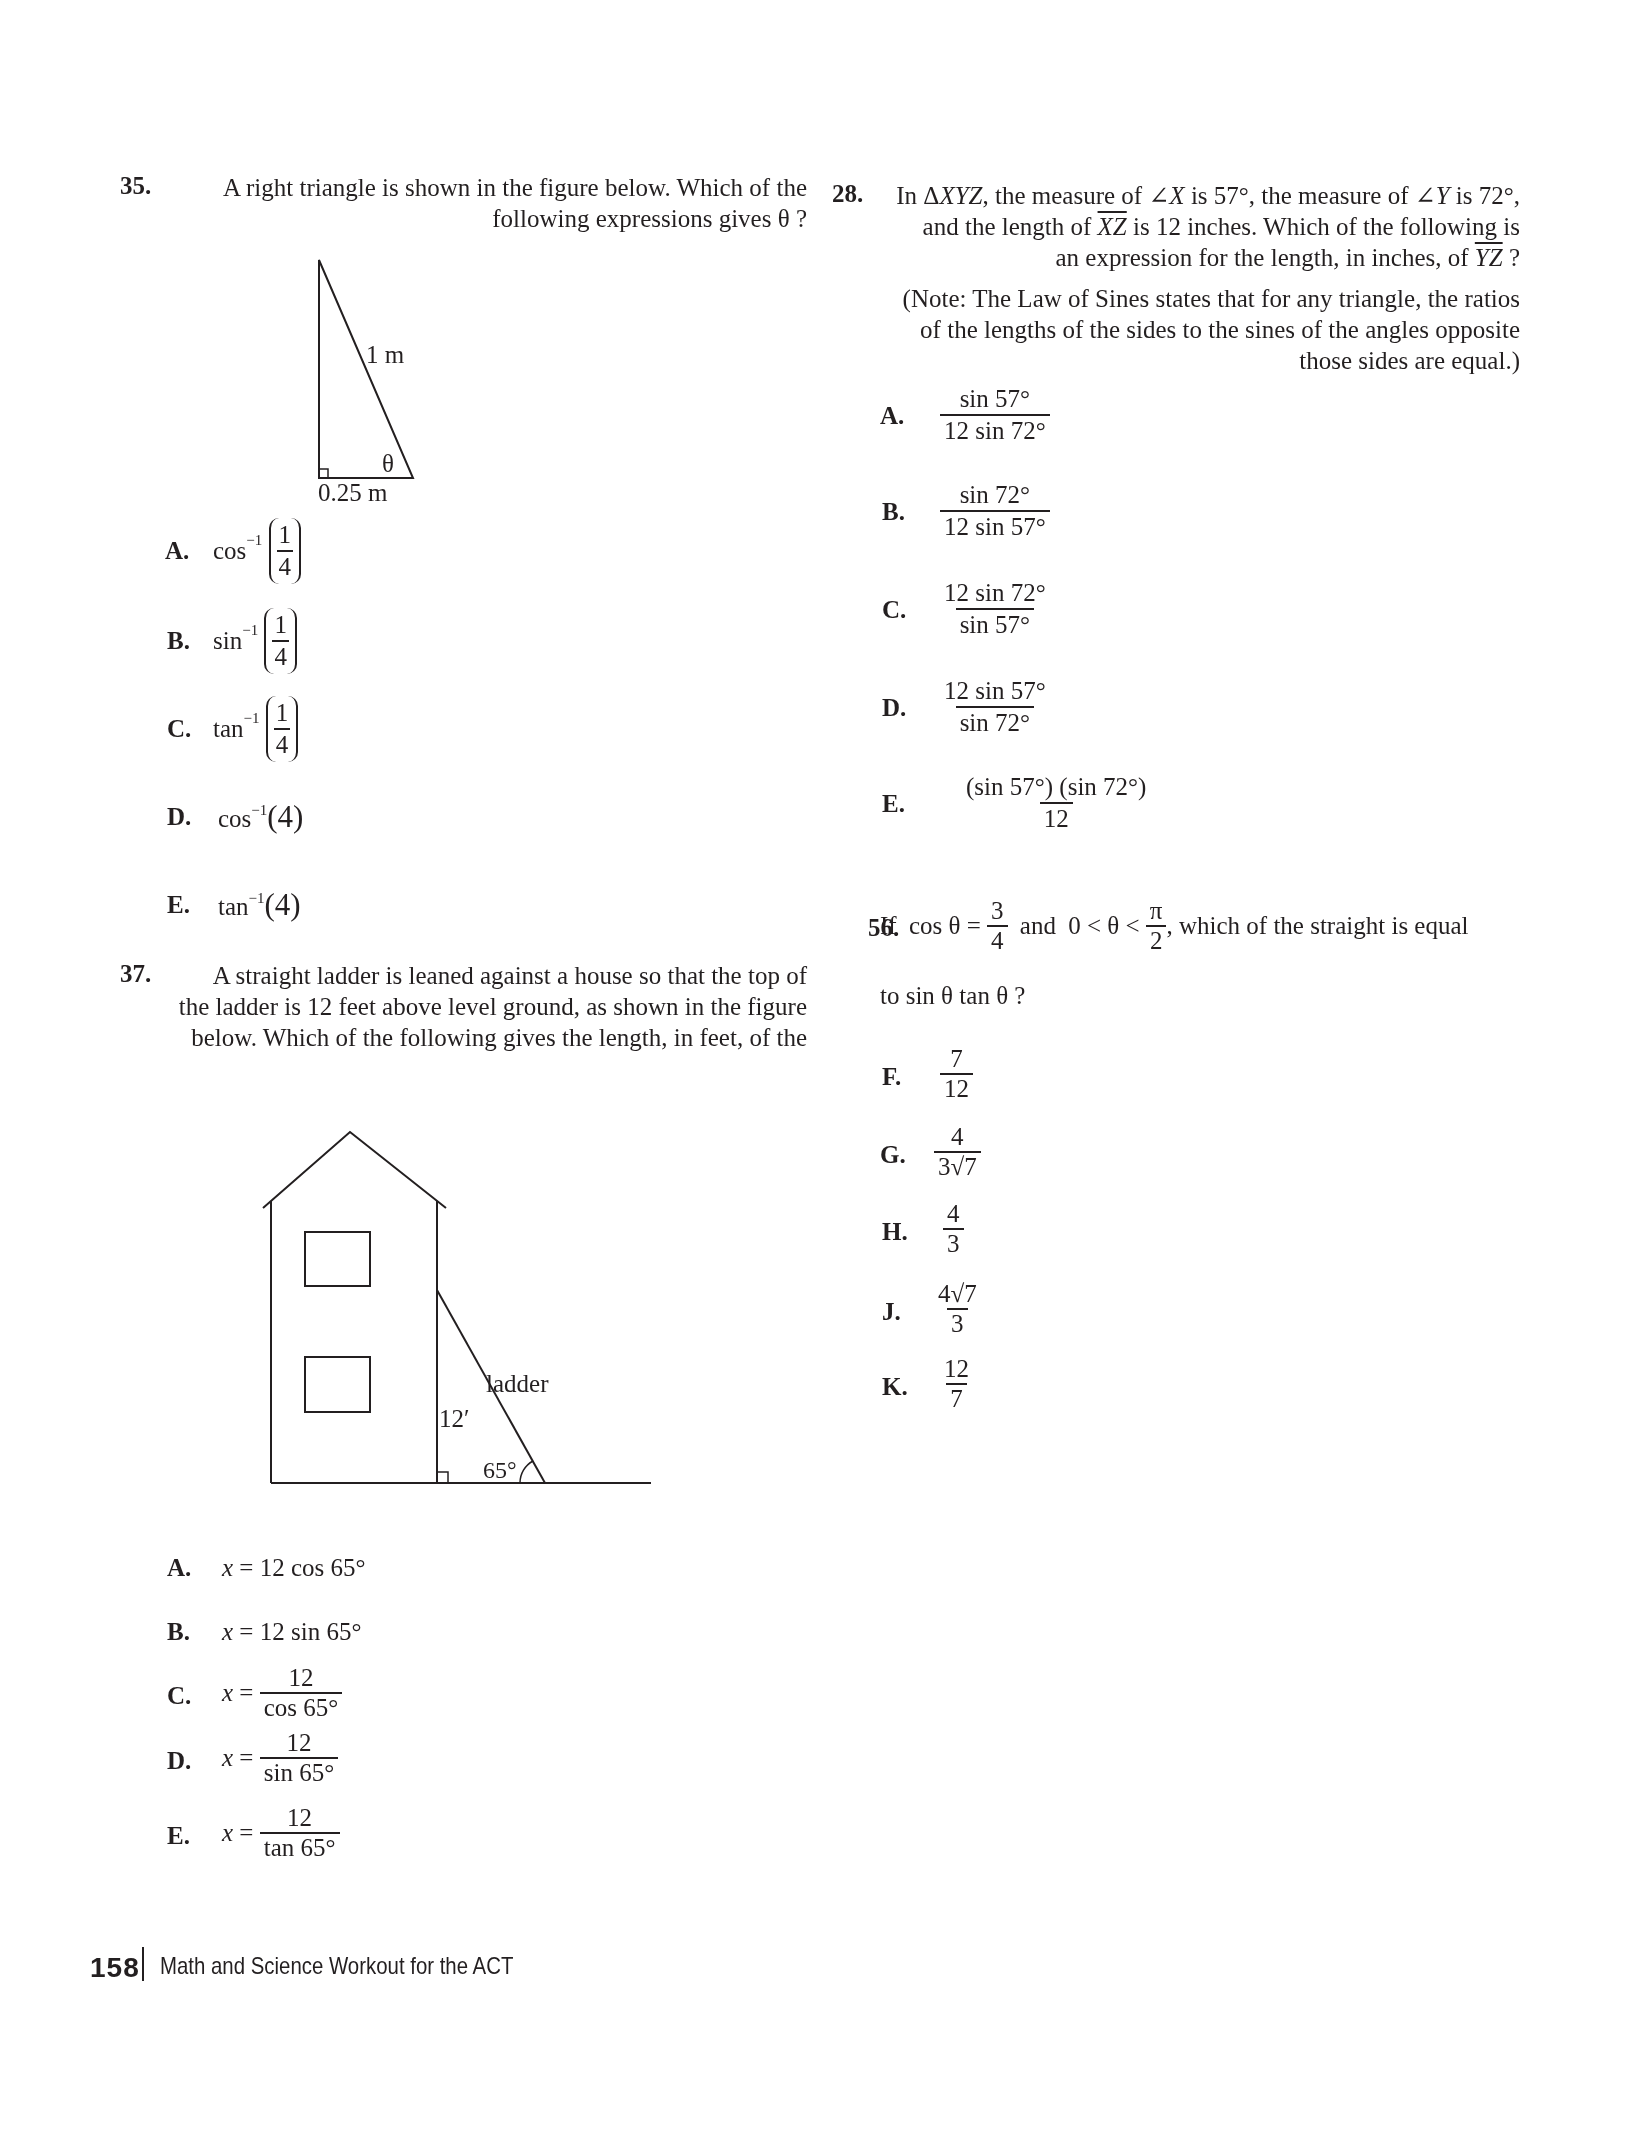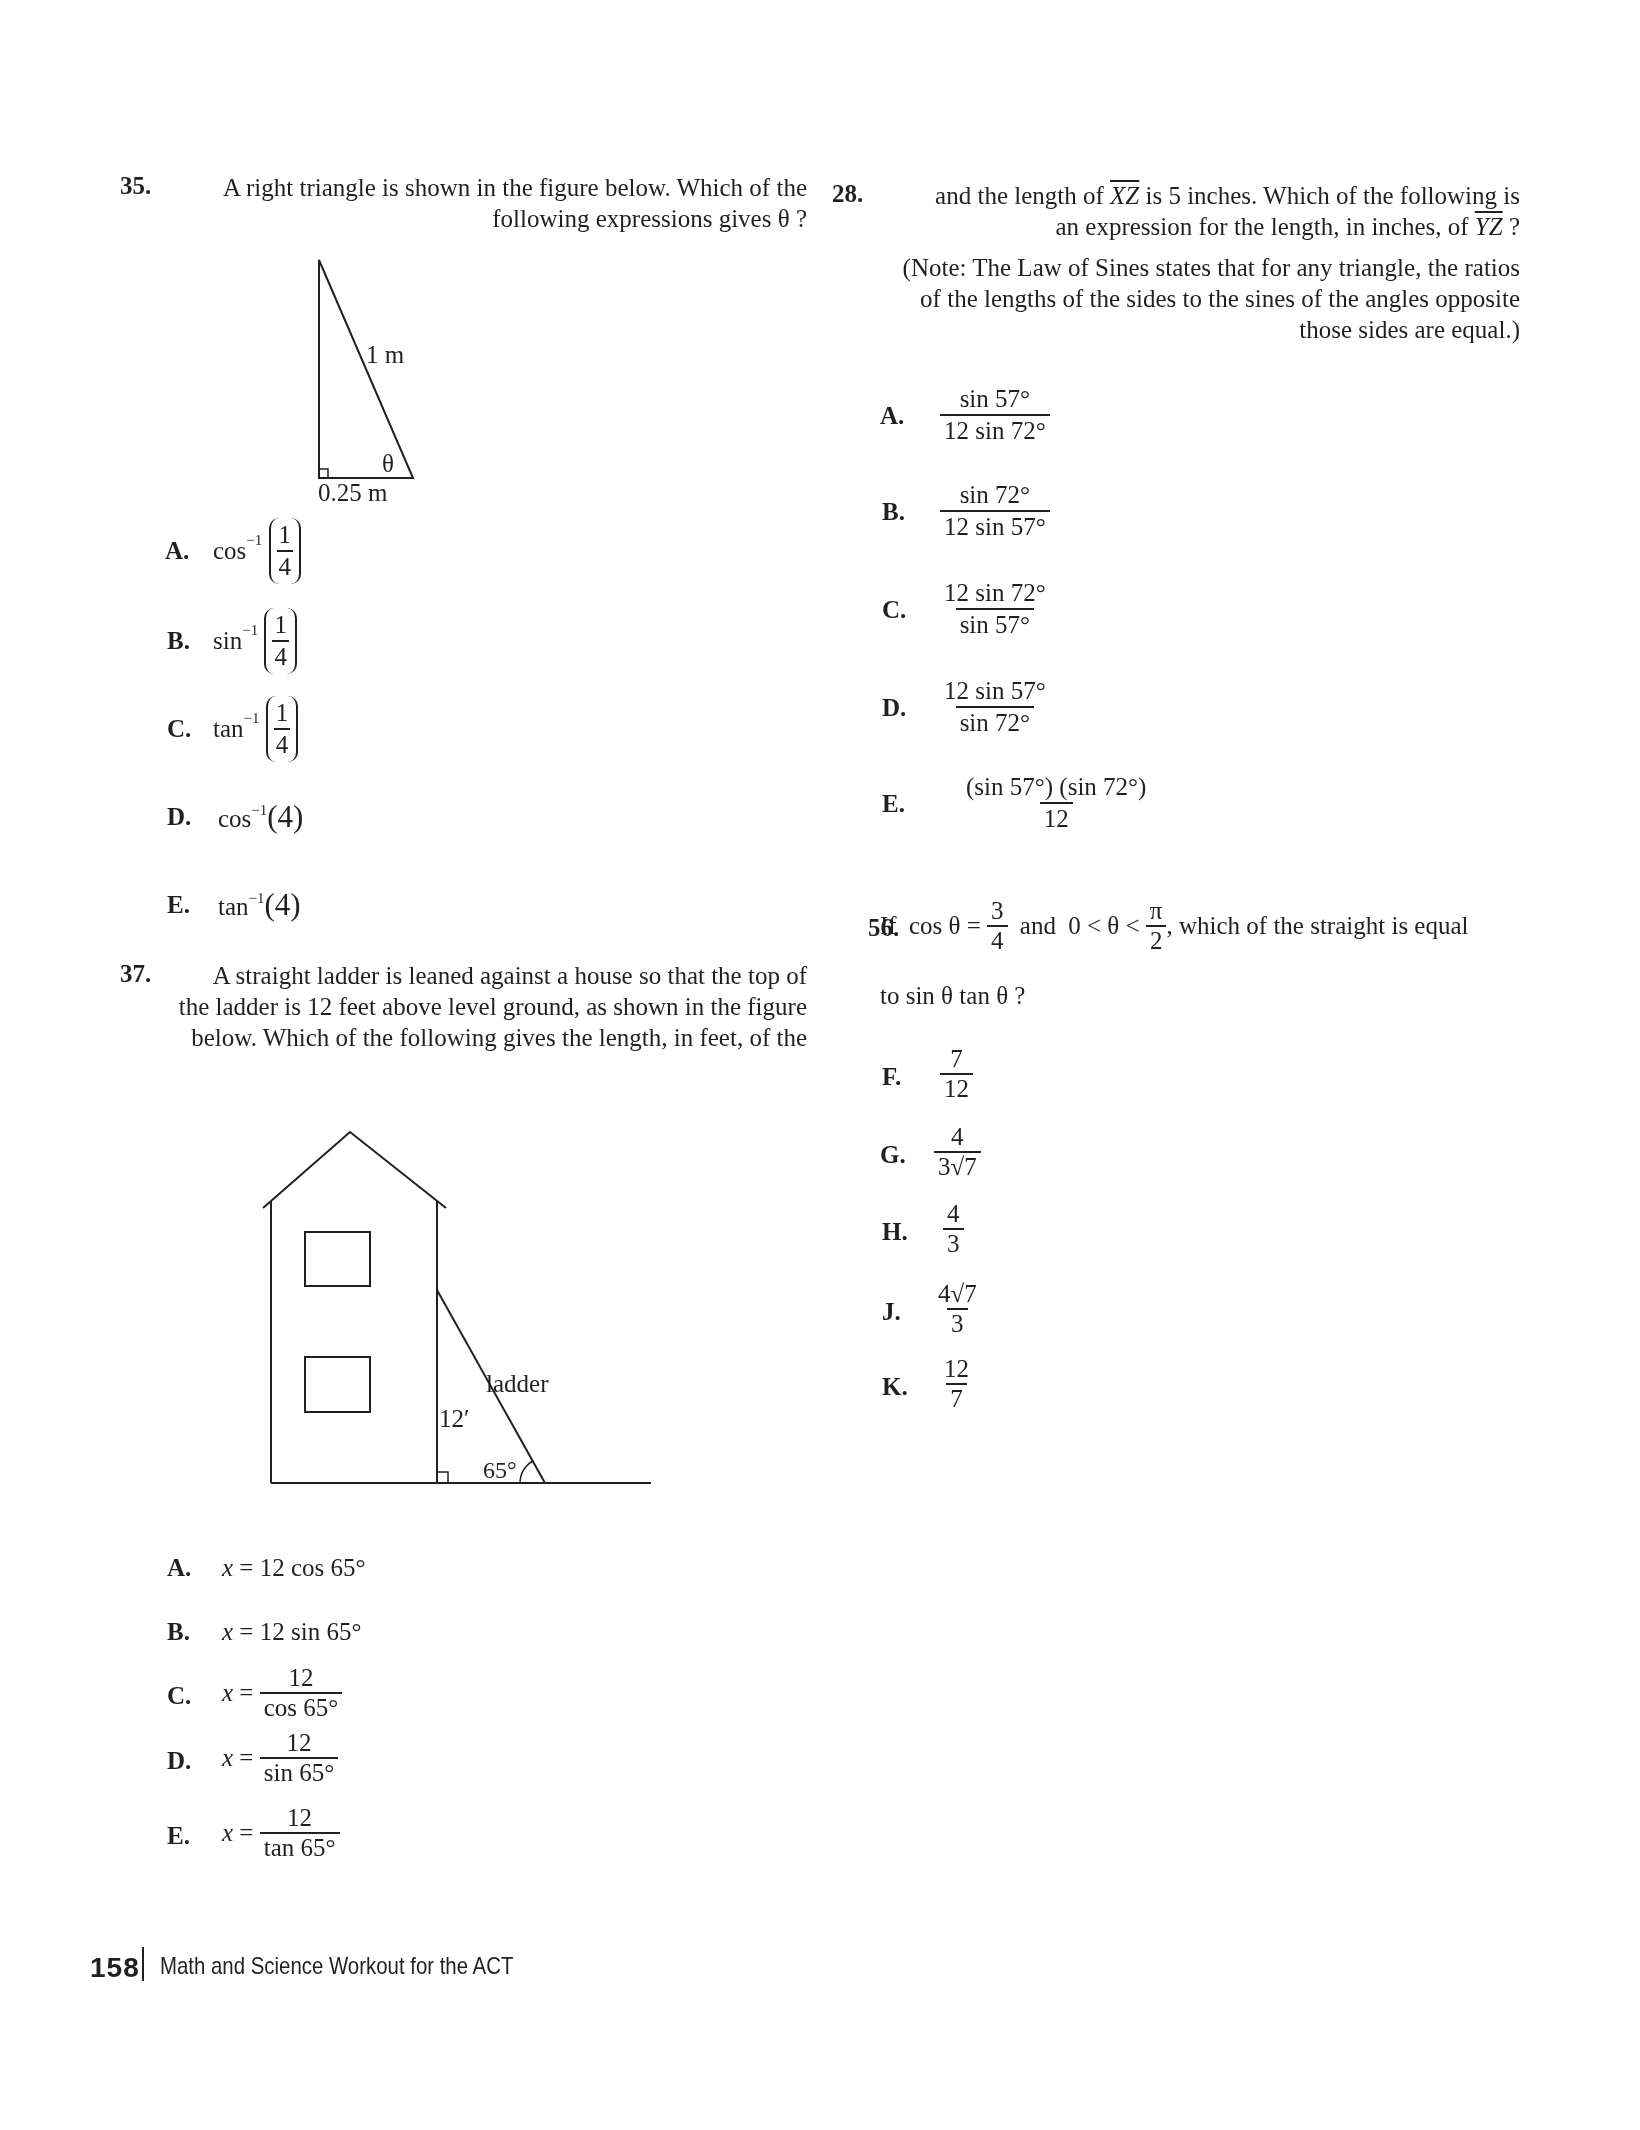--- a/index.html
+++ b/index.html
@@ -152,21 +152,22 @@
           <span class="num">12</span>
           <span class="den">tan 65°</span>
         </span>
     </span>
   </div>
 </div>
 
 <div>
   <span class="qnum" style="left:832px; top:180px;">28.</span>
   <div class="qtext" style="left:880px; top:180px; width:640px;">
-    <div><span>and the length of </span><i class="overline">XZ</i><span> is 5 inches. Which of the following is</span></div>
+    <div><span>In Δ</span><i>XYZ</i><span>, the measure of ∠</span><i>X</i><span> is 57°, the measure of ∠</span><i>Y</i><span> is 72°,</span></div>
+    <div><span>and the length of </span><i class="overline">XZ</i><span> is 12 inches. Which of the following is</span></div>
     <div><span>an expression for the length, in inches, of </span><i class="overline">YZ</i><span> ?</span></div>
     <div class="note" style="margin-top:10px;">
       <div>(Note: The Law of Sines states that for any triangle, the ratios</div>
       <div>of the lengths of the sides to the sines of the angles opposite</div>
       <div>those sides are equal.)</div>
     </div>
   </div>
 
   <div>
     <span class="choice-letter" style="left:880px; top:402px;">A.</span>

